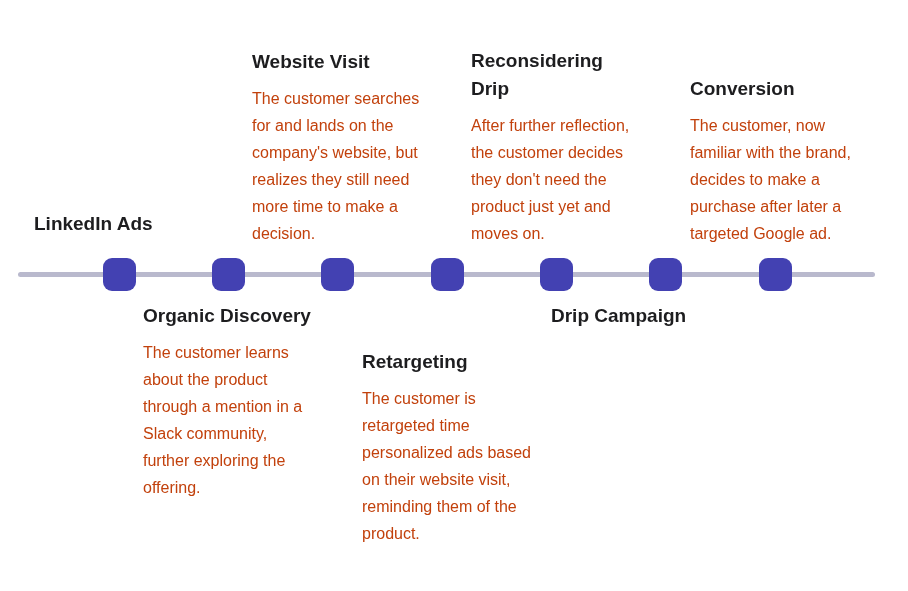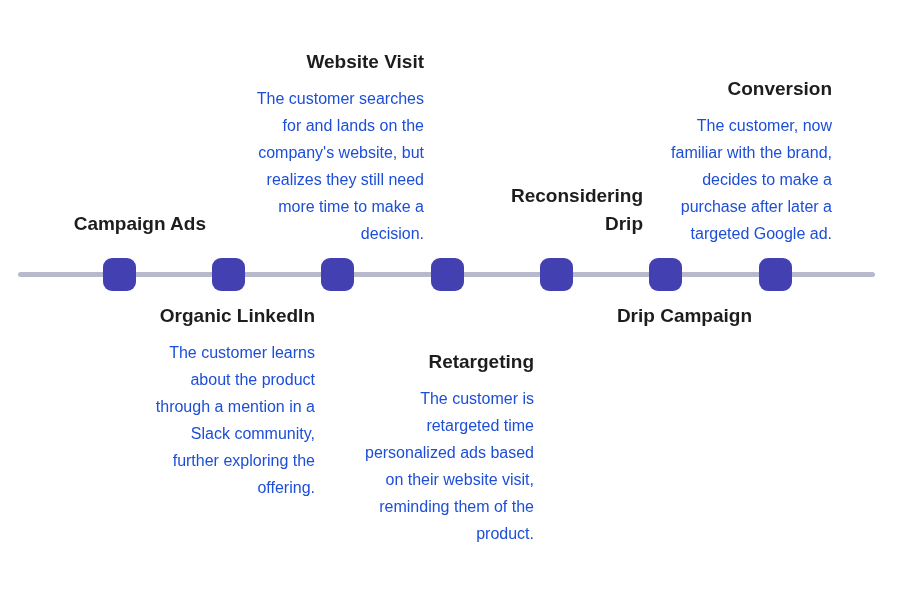--- a/index.html
+++ b/index.html
@@ -39,83 +39,84 @@
   .m3 { left: 321px; }
   .m4 { left: 431px; }
   .m5 { left: 540px; }
   .m6 { left: 649px; }
   .m7 { left: 759px; }
 
   
   .col {
     position: absolute;
     width: 172px;
-    text-align: right;
+    text-align: left;
   }
   .above { bottom: 344px; }
   .below { top: 302px; }
   .c1 { left: 34px; }
   .c2 { left: 143px; }
   .c3 { left: 252px; }
   .c4 { left: 362px; margin-top: 46px; }
   .c5 { left: 471px; }
-  .c6 { left: 580px; }
-  .c7 { left: 660px; }
+  .c6 { left: 551px; }
+  .c7 { left: 690px; }
 
   .col h3 {
     margin: 0 0 9px 0;
     font-size: 19px;
     line-height: 28px;
     font-weight: 700;
     color: #1d1d1f;
   }
   .col p {
     margin: 0;
     font-size: 16px;
     line-height: 27px;
     font-weight: 400;
-    color: #1d4ed8;
+    color: #c2410c;
   }
 </style>
 </head>
 <body>
 
 <div class="canvas">
 
   <div class="timeline-line"></div>
 
   <div class="marker m1"></div>
   <div class="marker m2"></div>
   <div class="marker m3"></div>
   <div class="marker m4"></div>
   <div class="marker m5"></div>
   <div class="marker m6"></div>
   <div class="marker m7"></div>
 
   <div class="col above c1">
-    <h3>Campaign Ads</h3>
+    <h3>LinkedIn Ads</h3>
   </div>
 
   <div class="col below c2">
-    <h3>Organic LinkedIn</h3>
+    <h3>Organic Discovery</h3>
     <p>The customer learns about the product through a mention in a Slack community, further exploring the offering.</p>
   </div>
 
   <div class="col above c3">
     <h3>Website Visit</h3>
     <p>The customer searches for and lands on the company's website, but realizes they still need more time to make a decision.</p>
   </div>
 
   <div class="col below c4">
     <h3>Retargeting</h3>
     <p>The customer is retargeted time personalized ads based on their website visit, reminding them of the product.</p>
   </div>
 
   <div class="col above c5">
     <h3>Reconsidering Drip</h3>
+    <p>After further reflection, the customer decides they don't need the product just yet and moves on.</p>
   </div>
 
   <div class="col below c6">
     <h3>Drip Campaign</h3>
   </div>
 
   <div class="col above c7">
     <h3>Conversion</h3>
     <p>The customer, now familiar with the brand, decides to make a purchase after later a targeted Google ad.</p>
   </div>

